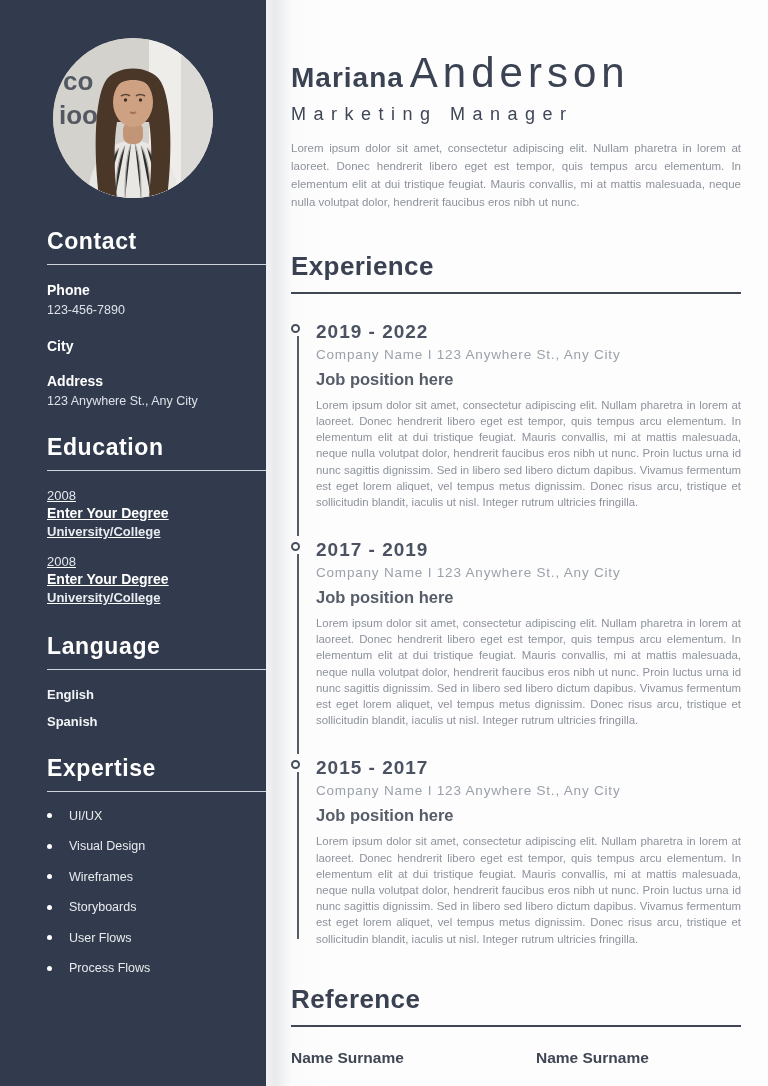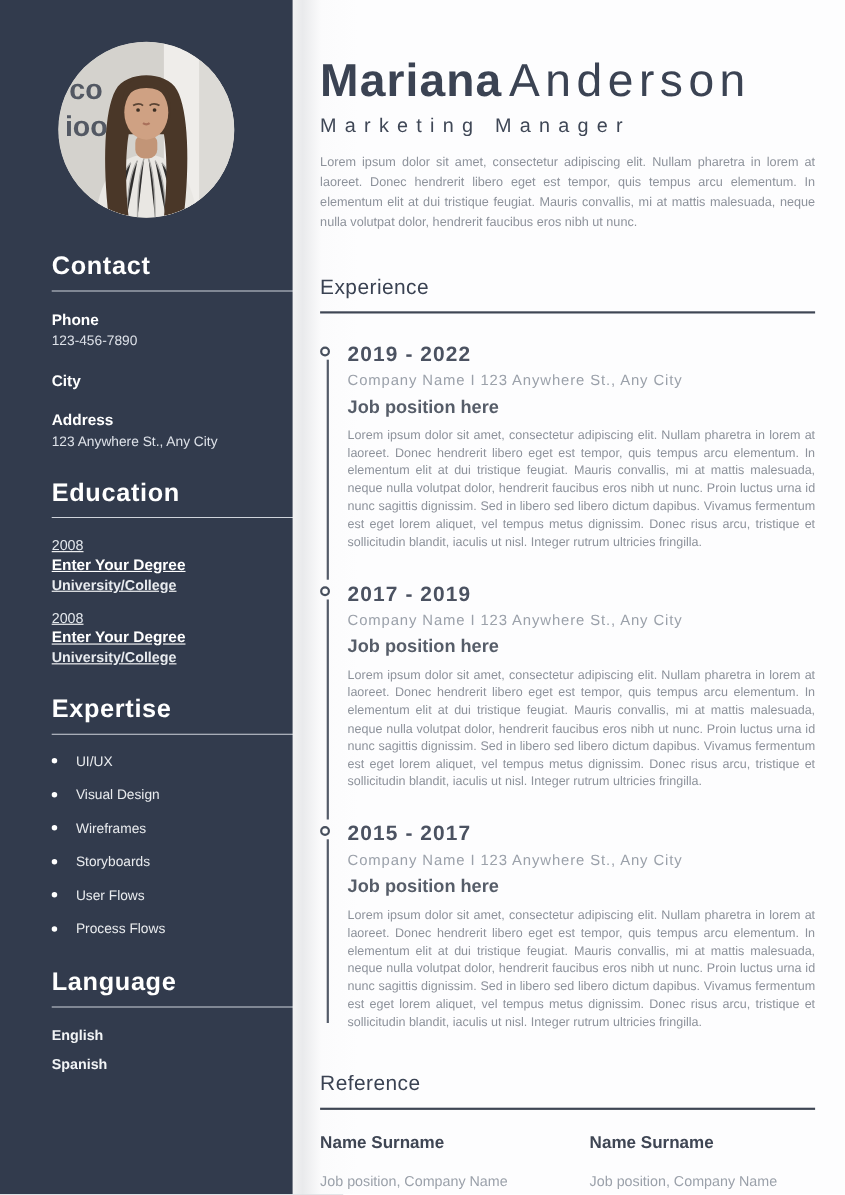--- a/index.html
+++ b/index.html
@@ -70,39 +70,39 @@
   .lang-item { font-size: 13px; font-weight: 700; color: #f2f4f6; margin-bottom: 12px; }
 
   
   .main {
     position: absolute;
     left: 266px; top: 0; bottom: 0; right: 0;
     background: linear-gradient(90deg, #f2f2f3 0px, #e9eaec 9px, #fbfbfc 26px, #fdfdfe 60px);
     padding: 52px 27px 0 25px;
   }
   .name { color: #3b4353; line-height: 1; white-space: nowrap; }
-  .name .fn { font-size: 42px; font-weight: 800; letter-spacing: 1px; }
+  .name .fn { font-size: 28px; font-weight: 800; letter-spacing: 1px; }
   .name .ln { font-size: 42px; font-weight: 400; letter-spacing: 5px; margin-left: 6px; }
   .job-title {
     font-size: 18px;
     color: #3f4756;
     letter-spacing: 7.5px;
     margin-top: 10px;
   }
   .summary {
     margin-top: 15px;
     font-size: 11.5px;
     line-height: 1.56;
     color: #8d929b;
     text-align: justify;
   }
 
   .main-heading {
-    font-size: 19px;
-    font-weight: 400;
+    font-size: 26px;
+    font-weight: 700;
     letter-spacing: 0.4px;
     color: #3a4252;
     padding-bottom: 10px;
     border-bottom: 2px solid #3f4654;
   }
   .experience-section { margin-top: 39px; }
   .timeline { margin-top: 27px; }
 
   .tl-entry { position: relative; padding-left: 25px; margin-bottom: 29px; }
   .tl-entry:last-child { margin-bottom: 0; }
@@ -217,54 +217,54 @@
         <div class="edu-degree">Enter Your Degree</div>
         <div class="edu-school">University/College</div>
       </div>
       <div class="edu-item">
         <div class="edu-year">2008</div>
         <div class="edu-degree">Enter Your Degree</div>
         <div class="edu-school">University/College</div>
       </div>
     </section>
 
-    <section class="sb-section" style="margin-top:26px;">
-      <h2 class="sb-heading">Expertise</h2>
-      <ul class="exp-list">
-        <li>
-            <span class="bullet"></span>
-            <span>UI/UX</span>
-          </li>
-        <li>
-            <span class="bullet"></span>
-            <span>Visual Design</span>
-          </li>
-        <li>
-            <span class="bullet"></span>
-            <span>Wireframes</span>
-          </li>
-        <li>
-            <span class="bullet"></span>
-            <span>Storyboards</span>
-          </li>
-        <li>
-            <span class="bullet"></span>
-            <span>User Flows</span>
-          </li>
-        <li>
-            <span class="bullet"></span>
-            <span>Process Flows</span>
-          </li>
-      </ul>
-    </section>
-
     <section class="sb-section" style="margin-top:28px;">
       <h2 class="sb-heading">Language</h2>
       <div class="lang-item">English</div>
       <div class="lang-item">Spanish</div>
+    </section>
+
+    <section class="sb-section" style="margin-top:26px;">
+      <h2 class="sb-heading">Expertise</h2>
+      <ul class="exp-list">
+        <li>
+            <span class="bullet"></span>
+            <span>UI/UX</span>
+          </li>
+        <li>
+            <span class="bullet"></span>
+            <span>Visual Design</span>
+          </li>
+        <li>
+            <span class="bullet"></span>
+            <span>Wireframes</span>
+          </li>
+        <li>
+            <span class="bullet"></span>
+            <span>Storyboards</span>
+          </li>
+        <li>
+            <span class="bullet"></span>
+            <span>User Flows</span>
+          </li>
+        <li>
+            <span class="bullet"></span>
+            <span>Process Flows</span>
+          </li>
+      </ul>
     </section>
 
   </aside>
 
   <main class="main">
 
     <header>
       <h1 class="name"><span class="fn">Mariana</span><span class="ln">Anderson</span></h1>
       <div class="job-title">Marketing Manager</div>
       <p class="summary">Lorem ipsum dolor sit amet, consectetur adipiscing elit. Nullam pharetra in lorem at laoreet. Donec hendrerit libero eget est tempor, quis tempus arcu elementum. In elementum elit at dui tristique feugiat. Mauris convallis, mi at mattis malesuada, neque nulla volutpat dolor, hendrerit faucibus eros nibh ut nunc.</p>

